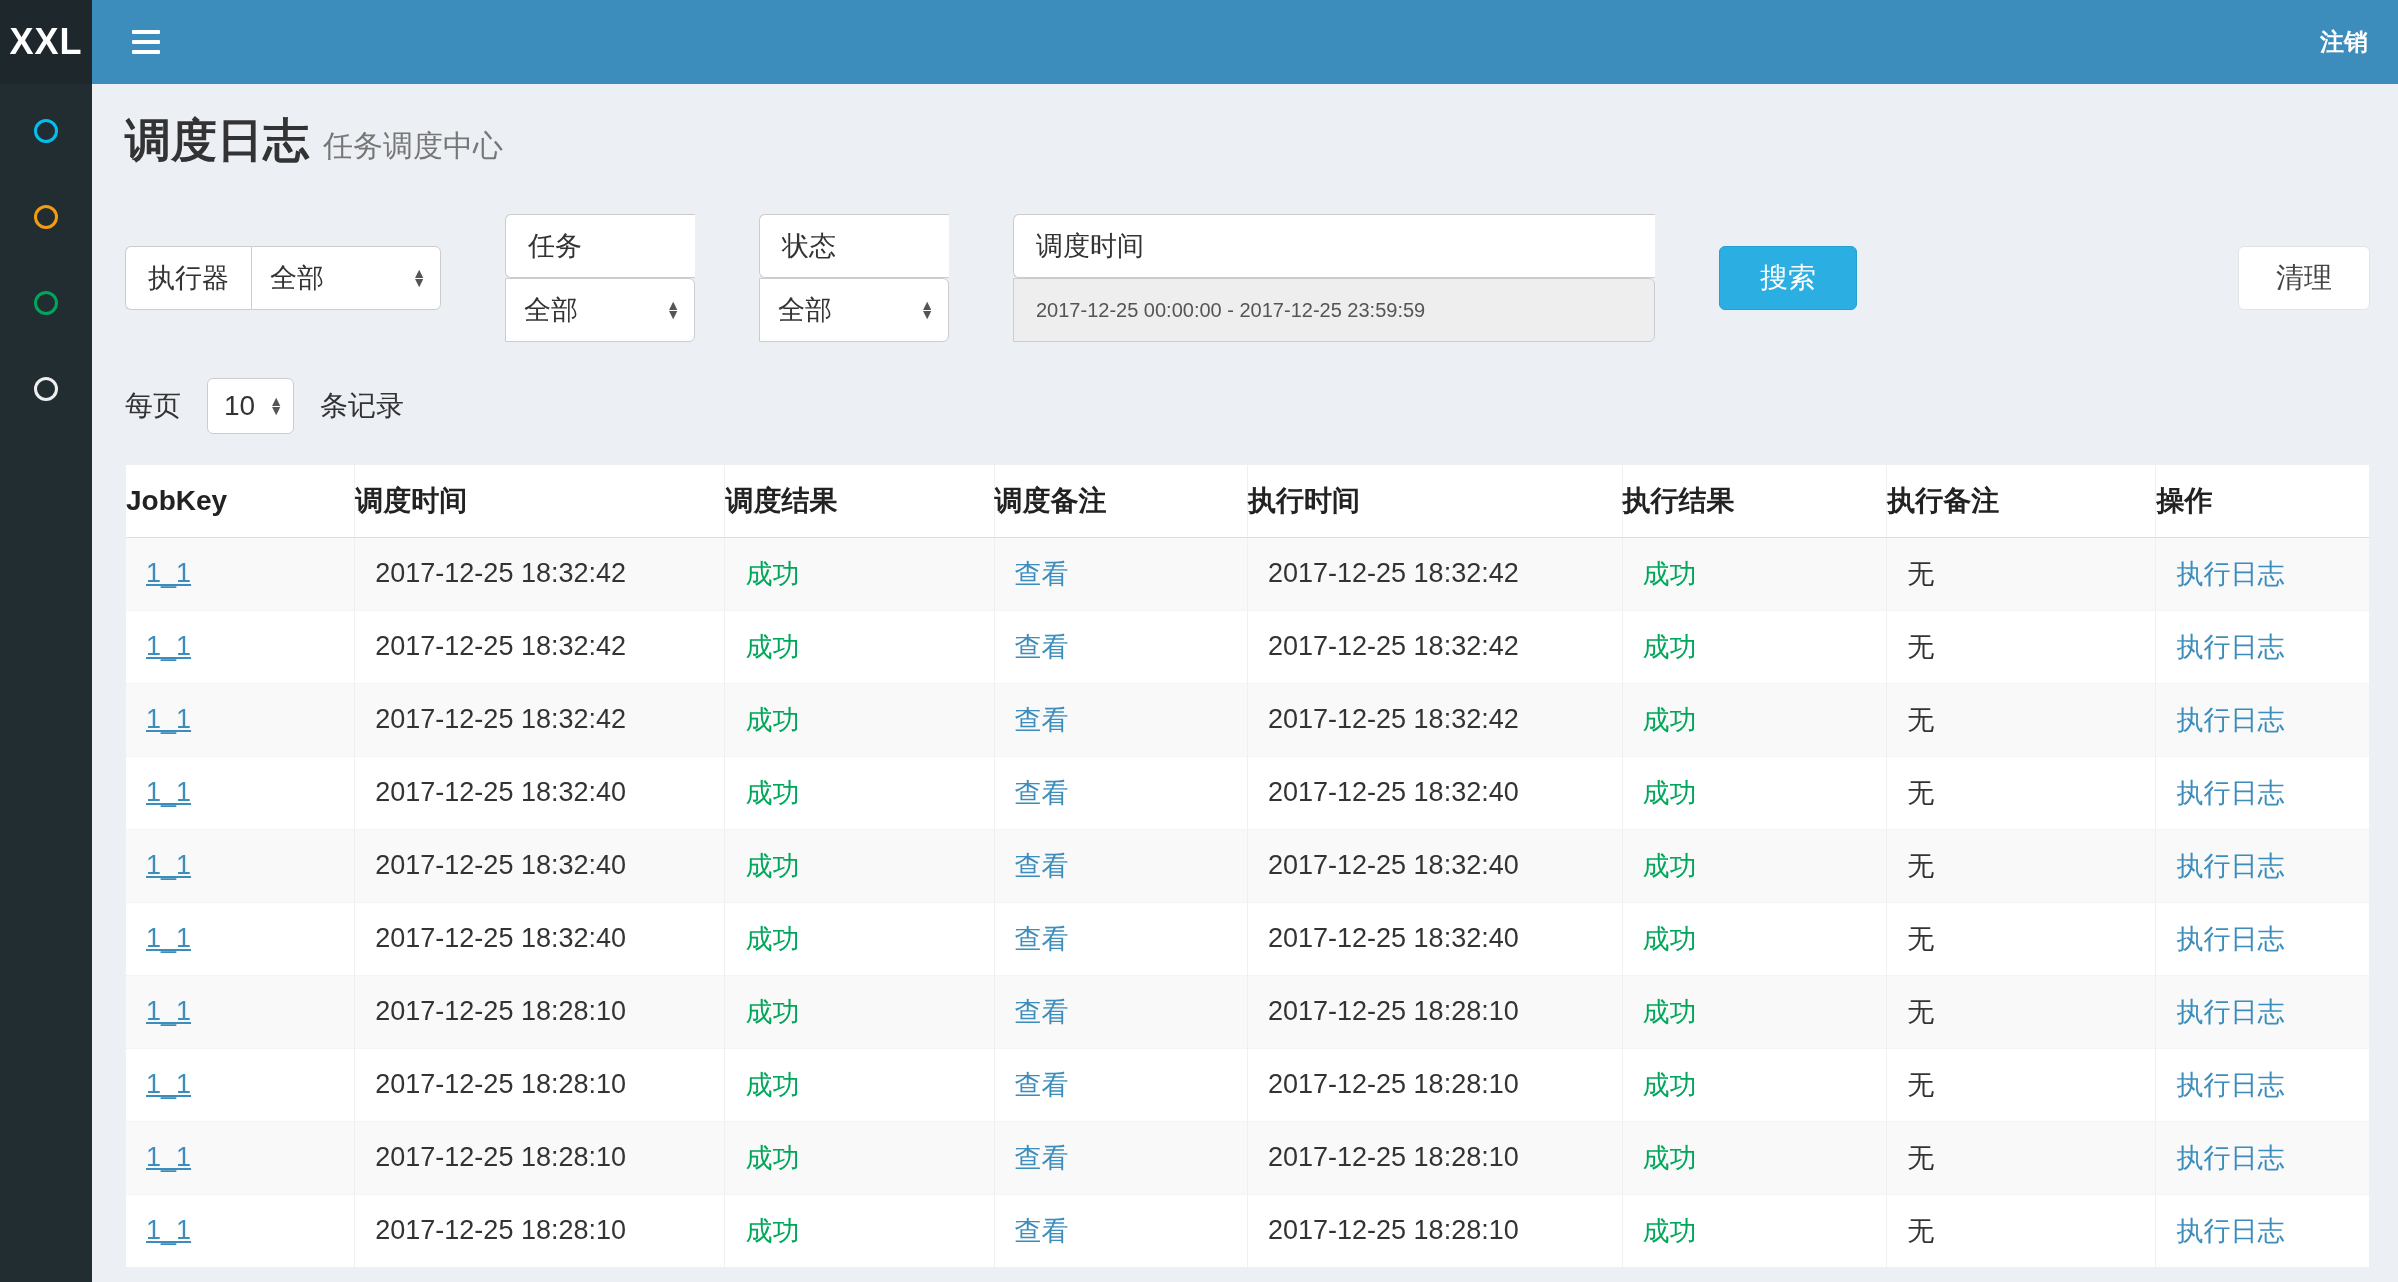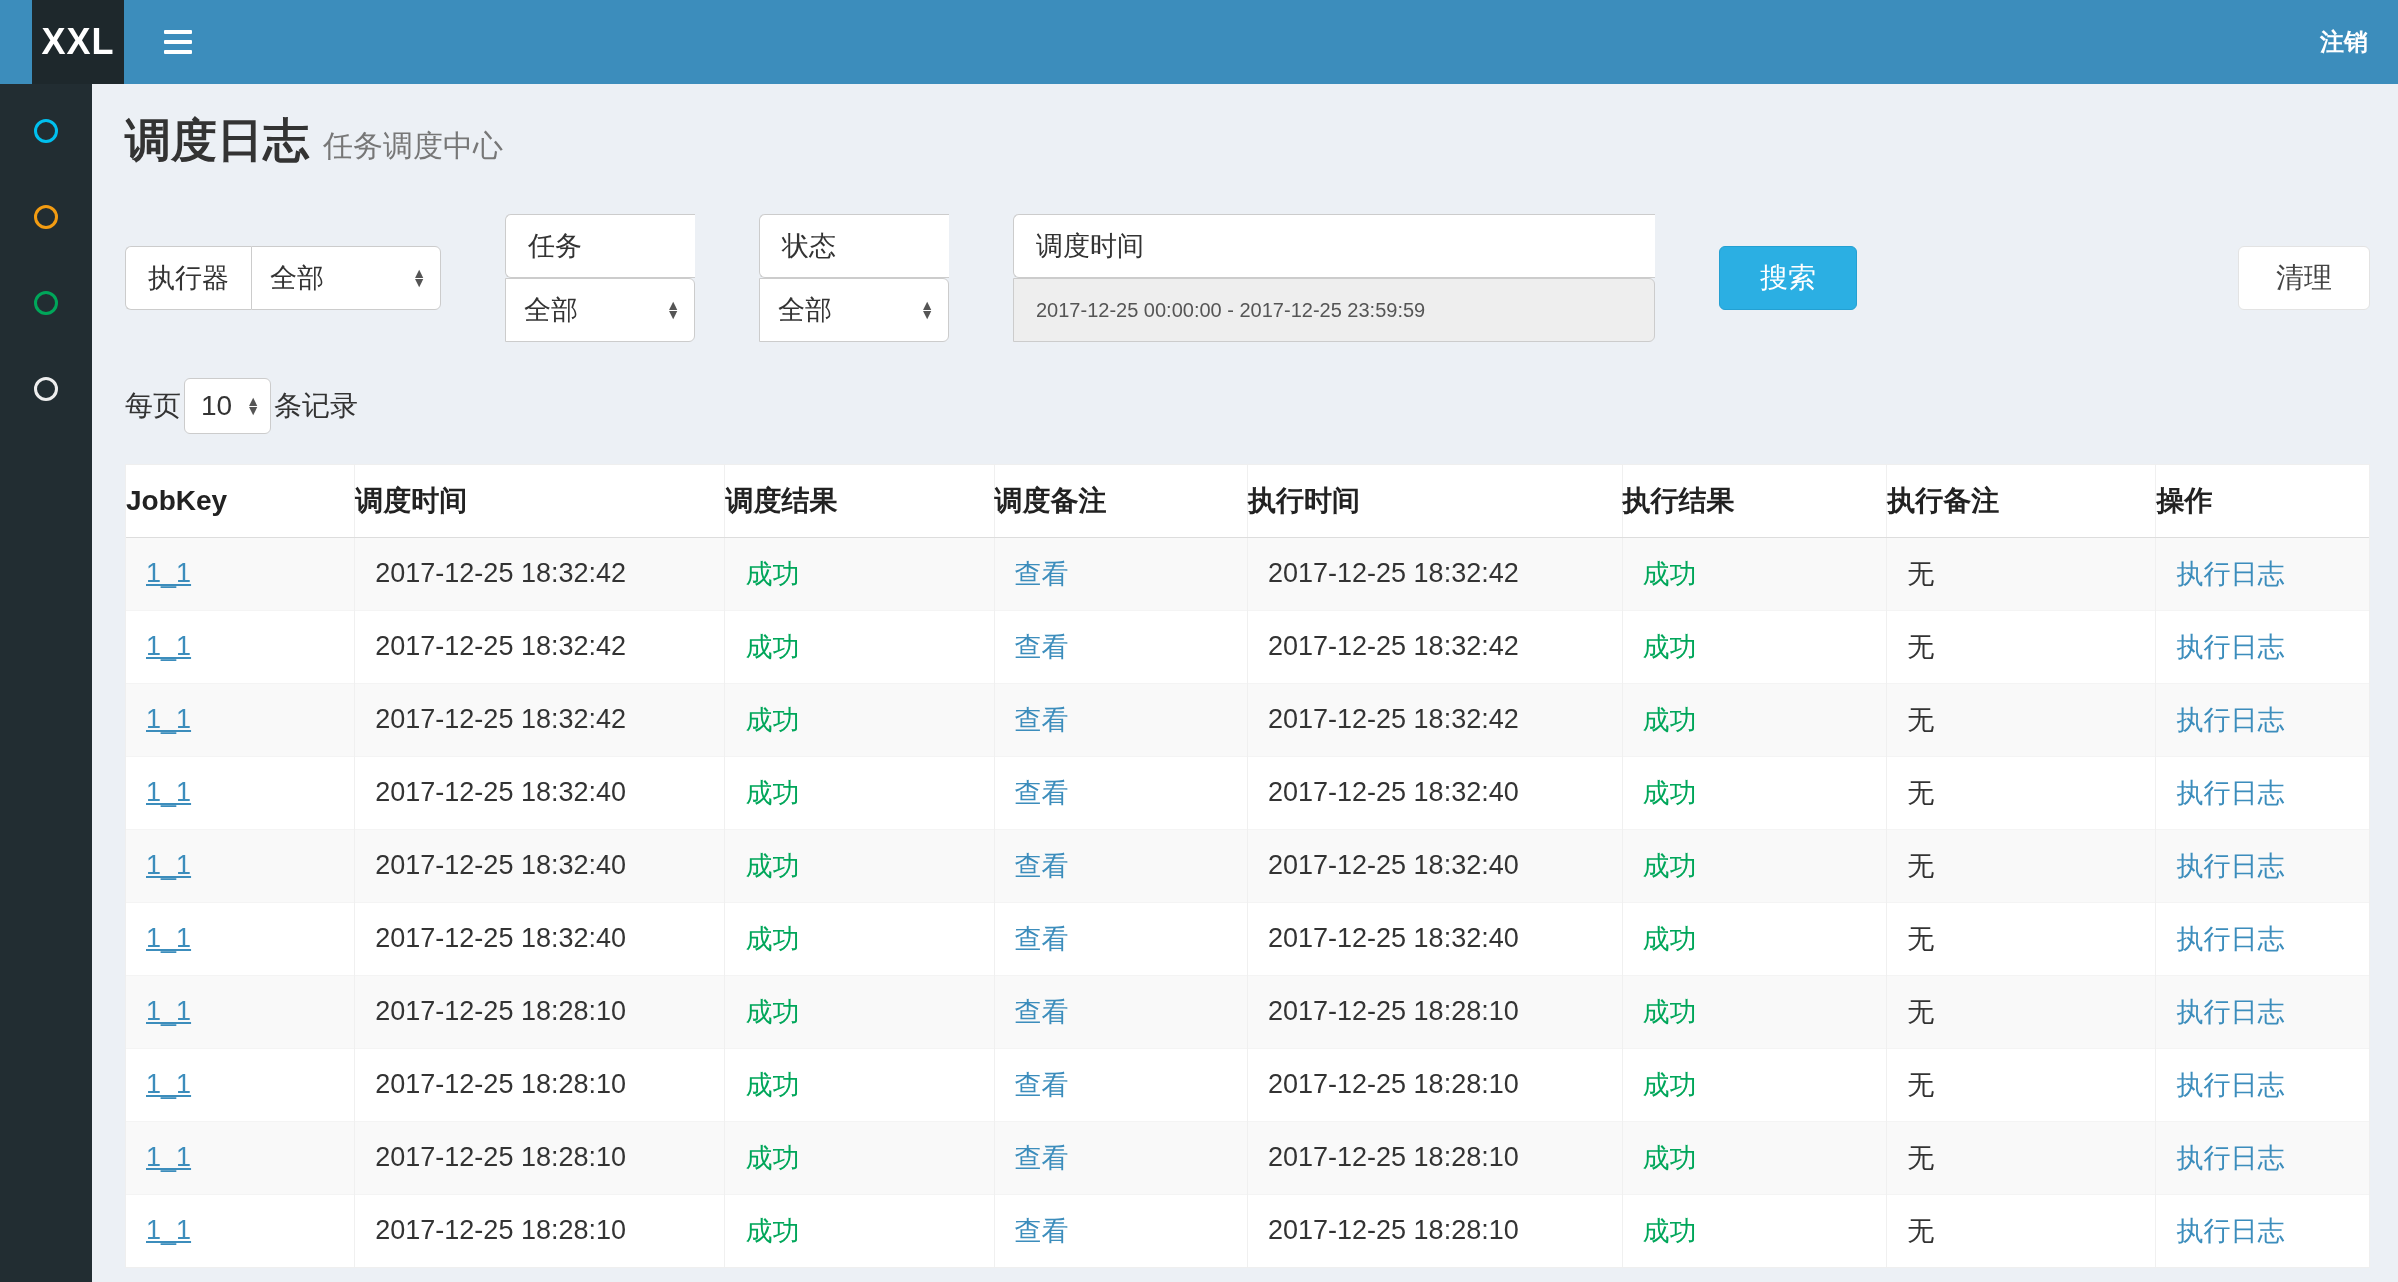--- a/index.html
+++ b/index.html
@@ -2,21 +2,21 @@
 <html><head>
 <meta charset="utf-8">
 <style>
   * { margin:0; padding:0; box-sizing:border-box; }
   html,body { width:2398px; height:1282px; overflow:hidden; }
   body { font-family:"Liberation Sans","DejaVu Sans",sans-serif; background:#ecf0f5; color:#333; font-size:27px; }
 
   
   .navbar { position:fixed; top:0; left:0; right:0; height:84px; background:#3c8dbc; display:flex; z-index:10; }
   .logo { width:92px; height:84px; background:#1e282c; color:#fff; font-weight:bold; font-size:36px;
-          display:flex; align-items:center; justify-content:center; letter-spacing:1px;margin-left:32px; }
+          display:flex; align-items:center; justify-content:center; letter-spacing:1px; }
   .navbar-main { flex:1; display:flex; align-items:center; justify-content:space-between; padding:0 30px 0 34px; }
   .hamburger { display:flex; flex-direction:column; gap:6px; cursor:pointer; padding:10px 6px; }
   .hamburger span { display:block; width:28px; height:4px; background:#fff; border-radius:1px; }
   .logout { color:#fff; font-size:24px; font-weight:bold; cursor:pointer; }
 
   
   .sidebar { position:fixed; top:84px; left:0; bottom:0; width:92px; background:#222d32; padding-top:4px; }
   .side-item { height:86px; display:flex; align-items:center; justify-content:center; cursor:pointer; }
   .circle { width:24px; height:24px; border-radius:50%; border:3px solid #fff; }
 
@@ -36,21 +36,21 @@
                min-width:190px; cursor:pointer; }
   .caret-ud { display:flex; flex-direction:column; line-height:0.62; font-size:14px; color:#555; margin-left:14px; }
   .text-input { background:#eee; border:1px solid #ccc; height:64px; display:flex; align-items:center;
                 padding:0 22px; border-radius:0 6px 6px 0; color:#555; font-size:20px; width:642px; white-space:nowrap; }
   .btn { height:64px; border-radius:6px; font-size:28px; border:1px solid transparent; cursor:pointer;
          font-family:Liberation Sans, sans-serif; }
   .btn-search { background:#2bafe3; border-color:#24a0d2; color:#fff; width:138px; margin-left:64px; }
   .btn-clear { background:#fff; border-color:#e3e3e3; color:#444; width:132px; margin-left:auto; }
 
   
-  .page-size { display:flex; align-items:center; margin-top:36px; font-size:28px; gap:3px; }
+  .page-size { display:flex; align-items:center; margin-top:36px; font-size:28px; gap:26px; }
   .selectbox.small { min-width:80px; height:56px; border-radius:6px; padding:0 10px 0 16px; }
 
   
   .table-panel { background:#fff; margin-top:30px; border:1px solid #efefef; }
   table { width:100%; border-collapse:collapse; table-layout:fixed; }
   th { text-align:left; font-weight:bold; font-size:28px; height:72px;
        border-bottom:1px solid #ddd; border-right:1px solid #f0f0f0; color:#222; }
   th:last-child, td:last-child { border-right:0; }
   td { height:73px; padding-left:20px; border-top:1px solid #f4f4f4; border-right:1px solid #f0f0f0;
        font-size:27px; color:#333; }

